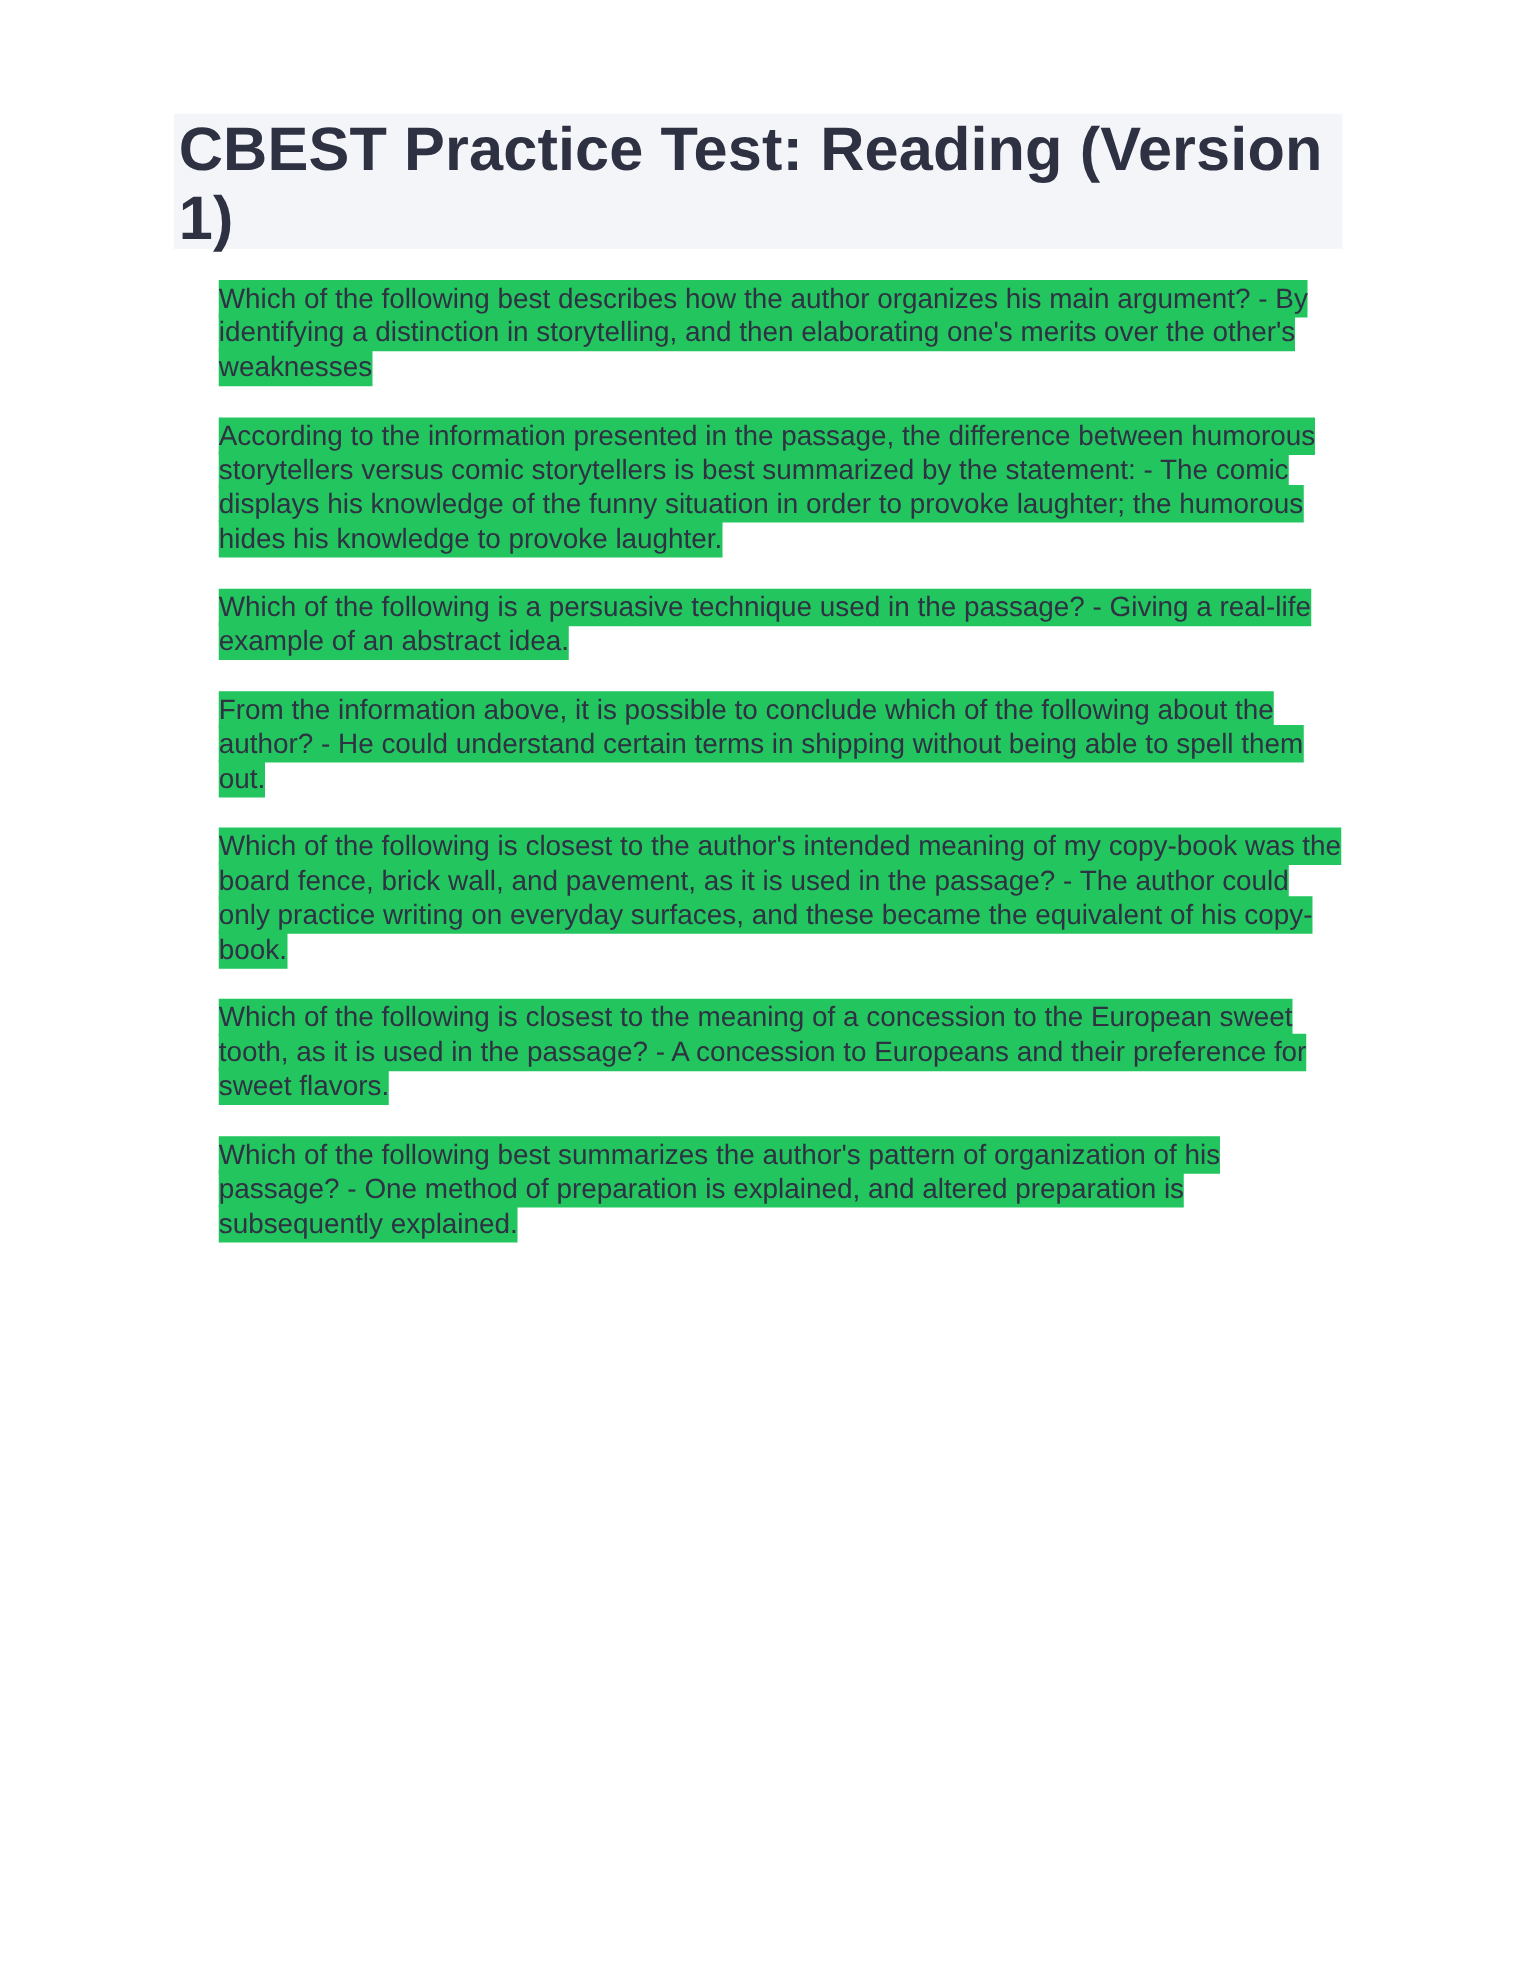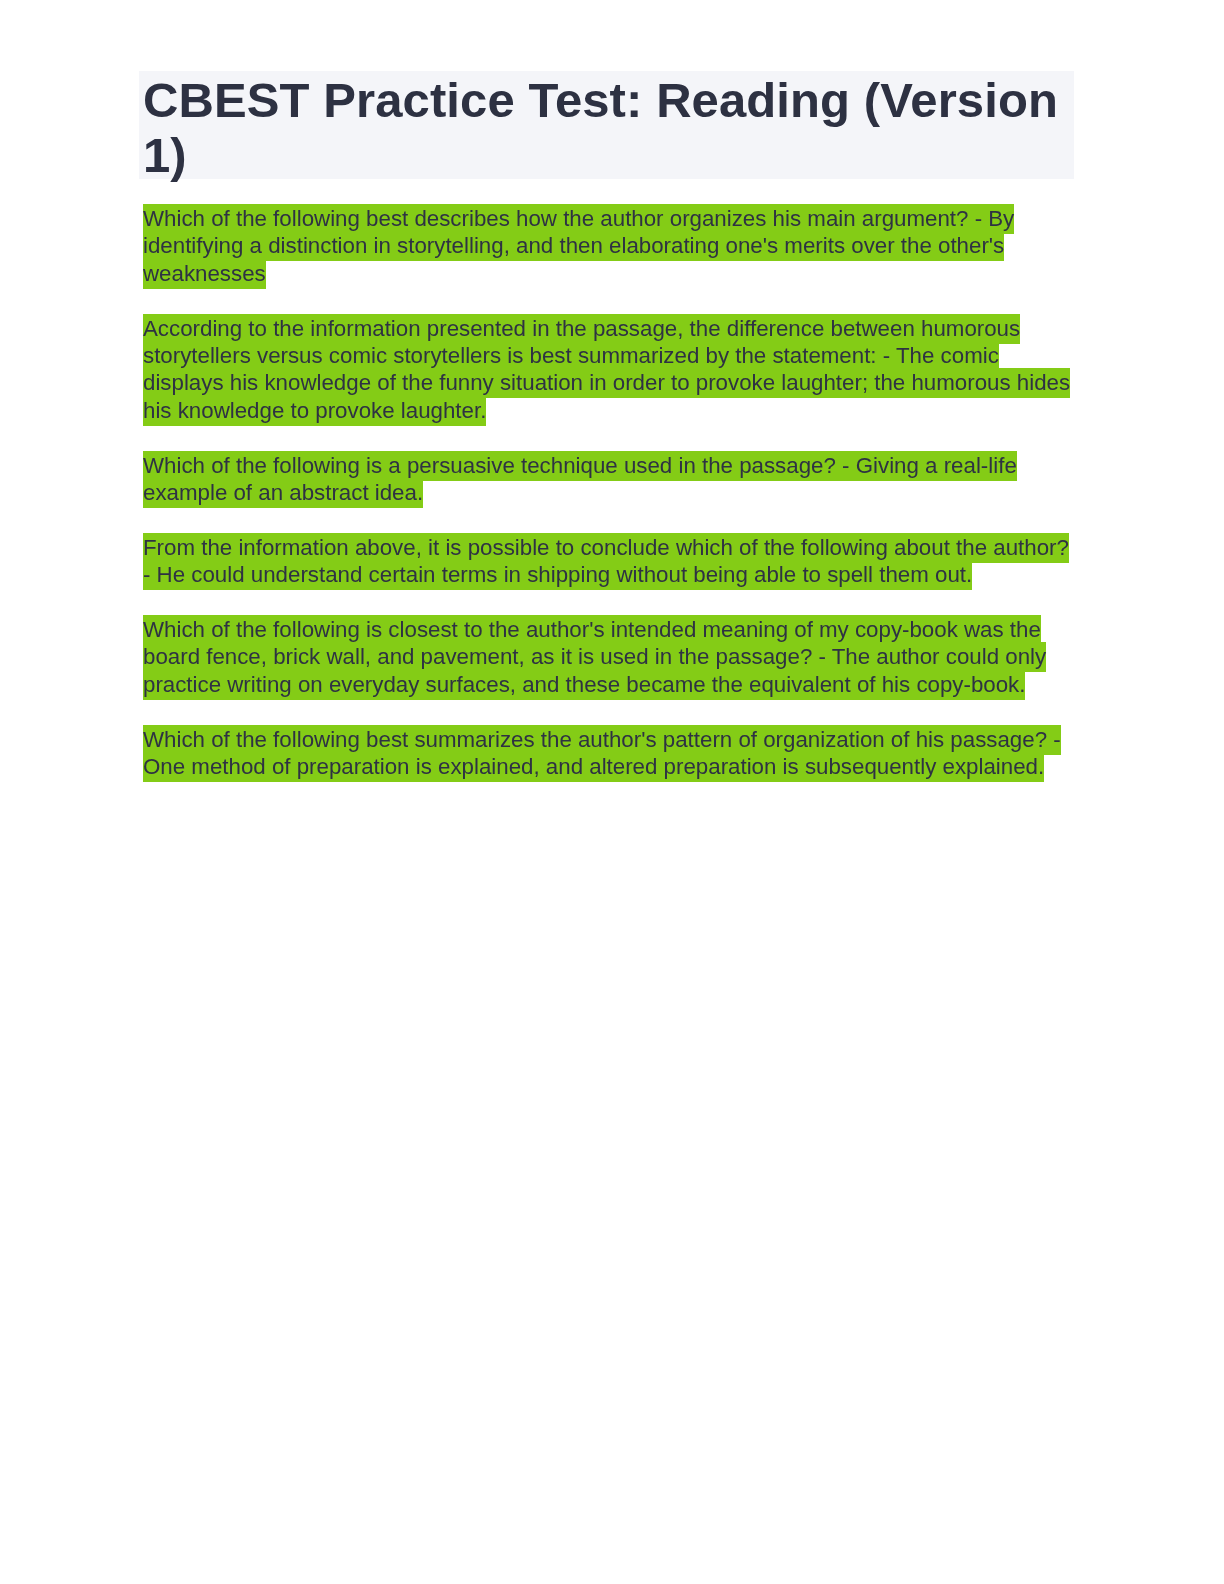--- a/index.html
+++ b/index.html
@@ -1,34 +1,35 @@
 <!DOCTYPE html>
 <html><head>
 <meta charset="utf-8">
 <style>
   html, body { margin: 0; padding: 0; background: #ffffff; }
   body { width: 1224px; height: 1584px; position: relative; overflow: hidden;
          font-family: "Liberation Sans", sans-serif; color: #2e3243; }
   .page { position: absolute; left: 139px; top: 71px; width: 935px; }
-  .title-box { background: #f4f5f9; padding: 2px 4px 0 4px; height: 108px; box-sizing: border-box; }
+  .title-box { background: #f4f5f9; padding: 2px 4px 0 4px; height: 108px; box-sizing: border-box; margin-top: 20px; }
   .title { margin: 0; font-size: 49px; font-weight: bold; line-height: 55px; color: #2d3142; letter-spacing: 0.1px; }
   .qa { margin: 0; font-size: 22.3px; line-height: 27.4px; padding-left: 4px; }
-  .qa span.hl { background: #84cc16; -webkit-box-decoration-break: clone; box-decoration-break: clone; padding: 2px 0 3px 0; }
+  .qa span.hl { background: #22c55e; -webkit-box-decoration-break: clone; box-decoration-break: clone; padding: 2px 0 3px 0; margin-left: 32px; }
   .qa-list { margin-top: 26px; }
   .qa + .qa { margin-top: 27.4px; }
 </style>
 </head>
 <body>
 
 <div class="page">
   <div class="title-box">
     <h1 class="title">CBEST Practice Test: Reading (Version 1)</h1>
   </div>
 
   <div class="qa-list">
     <p class="qa"><span class="hl">Which of the following best describes how the author organizes his main argument? - By identifying a distinction in storytelling, and then elaborating one's merits over the other's weaknesses</span></p>
     <p class="qa"><span class="hl">According to the information presented in the passage, the difference between humorous storytellers versus comic storytellers is best summarized by the statement: - The comic displays his knowledge of the funny situation in order to provoke laughter; the humorous hides his knowledge to provoke laughter.</span></p>
     <p class="qa"><span class="hl">Which of the following is a persuasive technique used in the passage? - Giving a real-life example of an abstract idea.</span></p>
     <p class="qa"><span class="hl">From the information above, it is possible to conclude which of the following about the author? - He could understand certain terms in shipping without being able to spell them out.</span></p>
     <p class="qa"><span class="hl">Which of the following is closest to the author's intended meaning of my copy-book was the board fence, brick wall, and pavement, as it is used in the passage? - The author could only practice writing on everyday surfaces, and these became the equivalent of his copy-book.</span></p>
+    <p class="qa"><span class="hl">Which of the following is closest to the meaning of a concession to the European sweet tooth, as it is used in the passage? - A concession to Europeans and their preference for sweet flavors.</span></p>
     <p class="qa"><span class="hl">Which of the following best summarizes the author's pattern of organization of his passage? - One method of preparation is explained, and altered preparation is subsequently explained.</span></p>
   </div>
 </div>
 
 </body></html>

